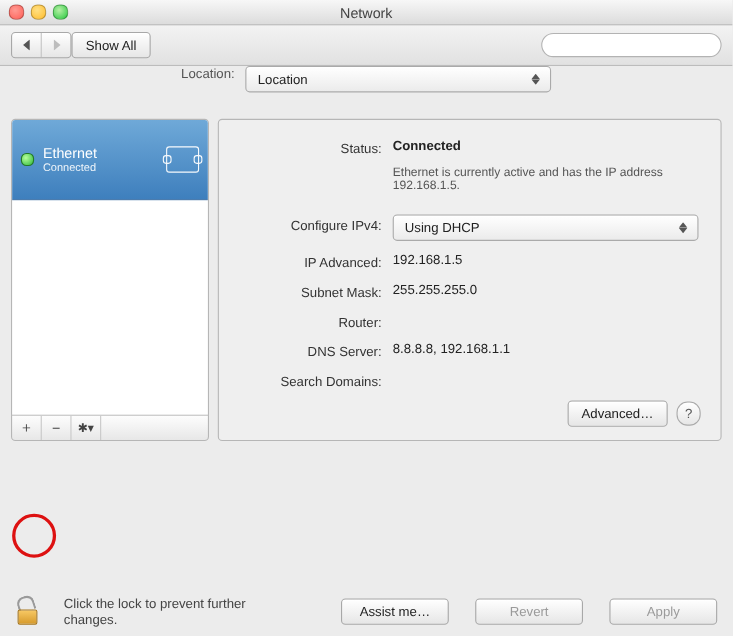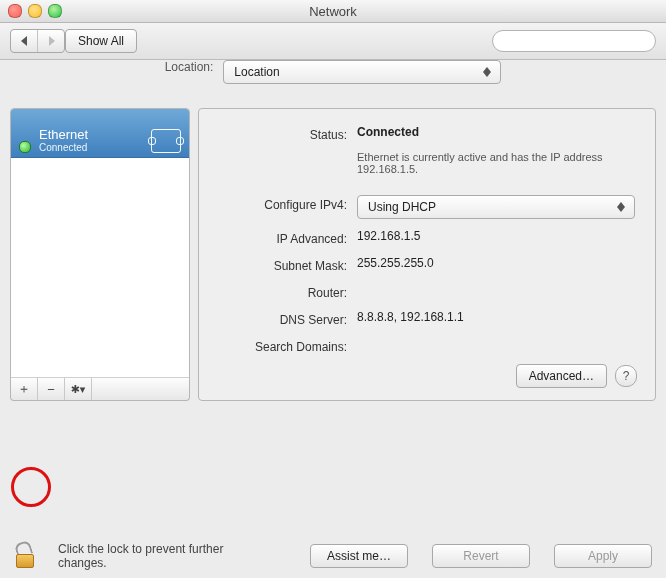--- a/index.html
+++ b/index.html
@@ -21,21 +21,21 @@
   .search{margin-left:auto;width:150px;height:20px;border:1px solid #b3b3b3;border-radius:11px;background:#fff;display:flex;align-items:center;padding:0 6px;color:#999}
   
   .locrow{height:48px;display:flex;align-items:flex-start;justify-content:center;gap:10px}
   .label{color:#555;text-align:right}
   .popup{height:22px;border:1px solid #aaa;border-radius:4px;background:linear-gradient(#ffffff,#ebebeb);display:flex;align-items:center;padding:0 6px 0 10px;box-shadow:inset 0 1px 0 #fff;font-size:12px;position:relative}
   .popup .arrows{margin-left:auto;width:14px;display:flex;flex-direction:column;align-items:center;line-height:5px;color:#555}
   
   .body{display:flex;gap:8px;padding:0 10px}
   .sidebar{width:180px;display:flex;flex-direction:column}
   .list{flex:1;border:1px solid #b6b6b6;border-radius:4px 4px 0 0;background:#fff;overflow:hidden}
-  .svc{height:40px;background:linear-gradient(#6fa9d8,#3e7fbd);color:#fff;display:flex;align-items:flex-end;padding:4px 8px;border-bottom:1px solid #3a6fa6}
+  .svc{height:40px;background:linear-gradient(#6fa9d8,#3e7fbd);color:#fff;display:flex;align-items:center;padding:16px 8px;border-bottom:1px solid #3a6fa6}
   .statusdot{width:10px;height:10px;border-radius:5px;background:radial-gradient(circle at 35% 35%,#b6ff9c,#2fb83a);border:1px solid #247a26;margin-right:8px;flex:none}
   .svc .txt{flex:1}
   .svc .name{font-size:13px;font-weight:500}
   .svc .sub{font-size:10px;opacity:.9}
   .svc .ifaceicon{width:28px;height:22px;border:1.5px solid #fff;border-radius:3px;position:relative;flex:none;opacity:.95}
   .svc .ifaceicon:before,.svc .ifaceicon:after{content:"";position:absolute;top:50%;width:6px;height:6px;border:1.2px solid #fff;border-radius:3px;transform:translateY(-50%)}
   .svc .ifaceicon:before{left:-4px}
   .svc .ifaceicon:after{right:-4px}
   .listfooter{height:22px;border:1px solid #b6b6b6;border-top:1px solid #cfcfcf;background:linear-gradient(#fdfdfd,#e7e7e7);display:flex;align-items:center;border-radius:0 0 4px 4px;margin-top:-1px}
   .fbtn{width:26px;height:22px;display:flex;align-items:center;justify-content:center;border-right:1px solid #c8c8c8;font-size:13px;color:#444}

